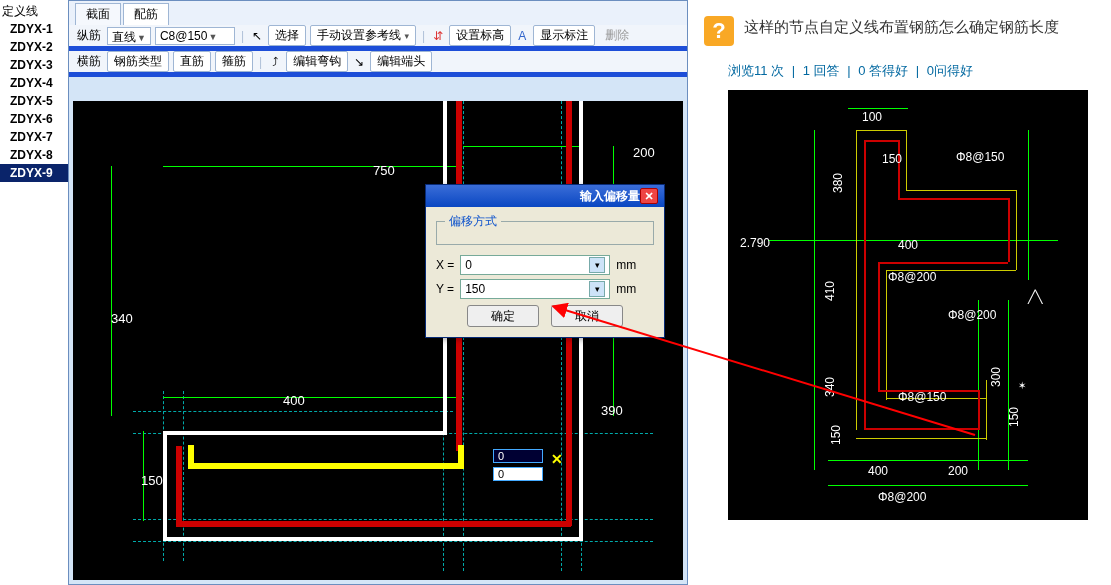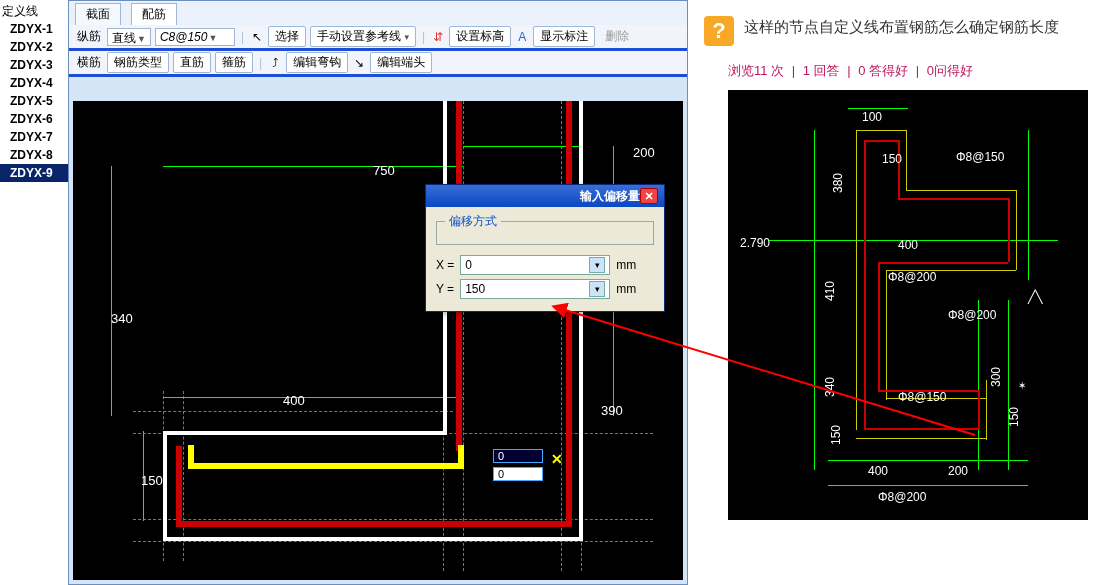--- a/index.html
+++ b/index.html
@@ -47,34 +47,34 @@
     font-size: 12px;
     font-weight: bold;
     padding: 3px 8px;
     height: 22px;
   }
   .editor-tabs {
     background: #eaf1fb;
     height: 24px;
     padding: 2px 6px 0 6px;
     display: flex;
-    gap: 10px;
+    gap: 2px;
   }
   .editor-tab {
     border: 1px solid #9fb6d4;
     background: #f5f8fd;
     padding: 2px 10px;
     font-size: 12px;
     cursor: pointer;
     border-bottom: none;
   }
   .editor-tab.active { background: #fff; font-weight: normal; }
   .toolbar-row {
     background: #f1f5fb;
-    border-bottom: 3px solid #1d4ed8;
+    border-bottom: 5px solid #1d4ed8;
     padding: 3px 6px;
     display: flex;
     align-items: center;
     gap: 4px;
     font-size: 12px;
     height: 26px;
   }
   .tool-label { padding: 0 2px; }
   .tool-btn {
     border: 1px solid #9fb6d4;
@@ -84,21 +84,21 @@
     cursor: pointer;
     border-radius: 2px;
   }
   .tool-combo {
     border: 1px solid #9fb6d4;
     background: #fff;
     padding: 1px 4px;
     font-size: 12px;
     height: 18px;
   }
-  .tool-combo.wide { width: 80px; font-style: italic; }
+  .tool-combo.wide { width: 80px; }
   .tool-sep { color: #b0c0d8; padding:0 2px;}
   .dropdown-arrow { font-size:9px; color:#555; padding-left:1px;}
   .tool-icon { display:inline-block; width:14px; text-align:center; }
 
   
   .cad-canvas {
     position: absolute;
     left: 4px; right: 4px;
     top: 100px;
     bottom: 4px;
@@ -187,21 +187,21 @@
     padding: 4px;
   }
   .question-row { display:flex; gap:10px; margin-bottom:10px; padding-top:12px;}
   .q-icon {
     width:30px; height:30px; background:#f9a825;
     border-radius:4px; color:#fff; font-size:22px; font-weight:bold;
     display:flex; align-items:center; justify-content:center;
   }
   .q-title { font-size:15px; color:#333; padding-top:2px; }
   .stat-row { color:#1976d2; font-size:13px; margin: 16px 0 10px 24px;}
-  .stat-row span { color:#be185d; }
+  .stat-row span { color:#0369a1; }
   .stat-sep { color:#999; padding:0 4px;}
   .ref-image {
     position:relative;
     margin-left:24px;
     width: 360px; height: 430px;
     background:#000;
   }
   .ref-label { position:absolute; color:#fff; font-size:12px; font-family:Arial;}
   .ref-green-h { position:absolute; background:#0f0; height:1px;}
   .ref-green-v { position:absolute; background:#0f0; width:1px;}
@@ -334,20 +334,24 @@
       <span>mm</span>
     </div>
     <div class="field-row">
       <span>Y =</span>
       <div class="combo">
         <span>150</span>
           <span class="combo-arrow">▾</span>
       </div>
       <span>mm</span>
     </div>
+    <div class="dialog-buttons">
+      <button class="dlg-btn">确定</button>
+      <button class="dlg-btn">取消</button>
+    </div>
   </div>
 </div>
 
 <svg class="arrow-svg">
   <defs>
     <marker id="ah" viewBox="0 0 10 10" refX="1" refY="5" markerWidth="8" markerHeight="8" orient="auto">
       <path d="M0,0 L10,5 L0,10 z" fill="#f00"></path>
     </marker>
   </defs>
   <line x1="975" y1="435" x2="565" y2="310" stroke="#f00" stroke-width="2" marker-end="url(#ah)"></line>

